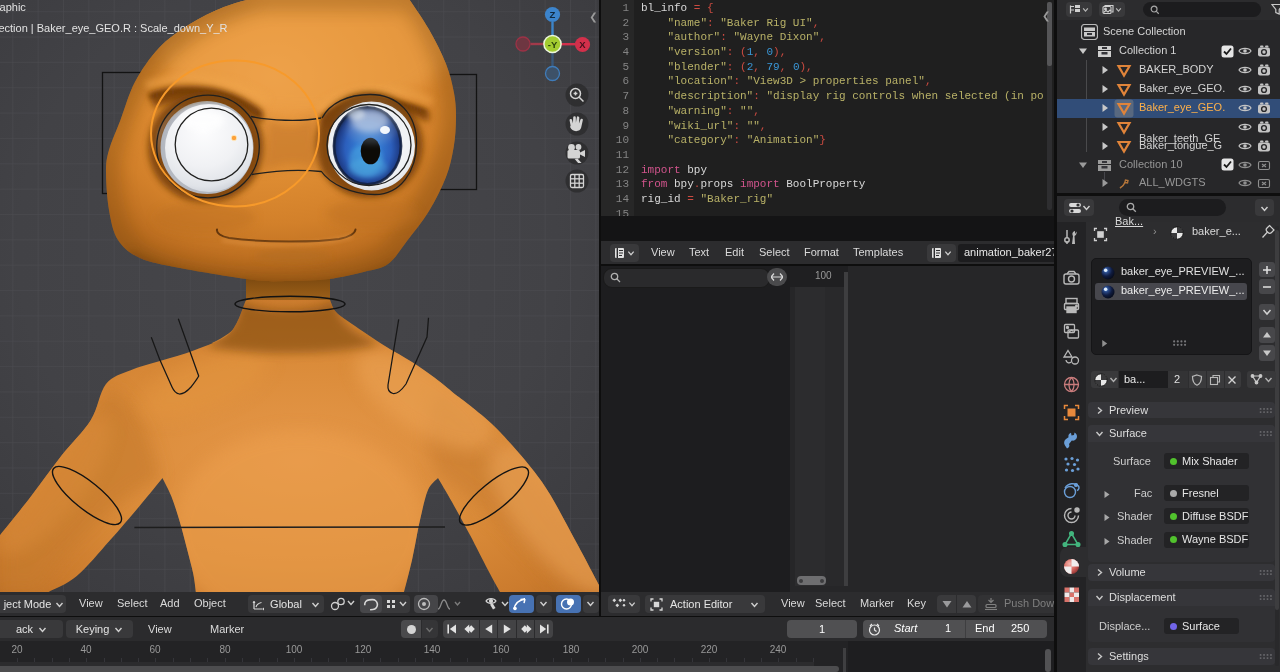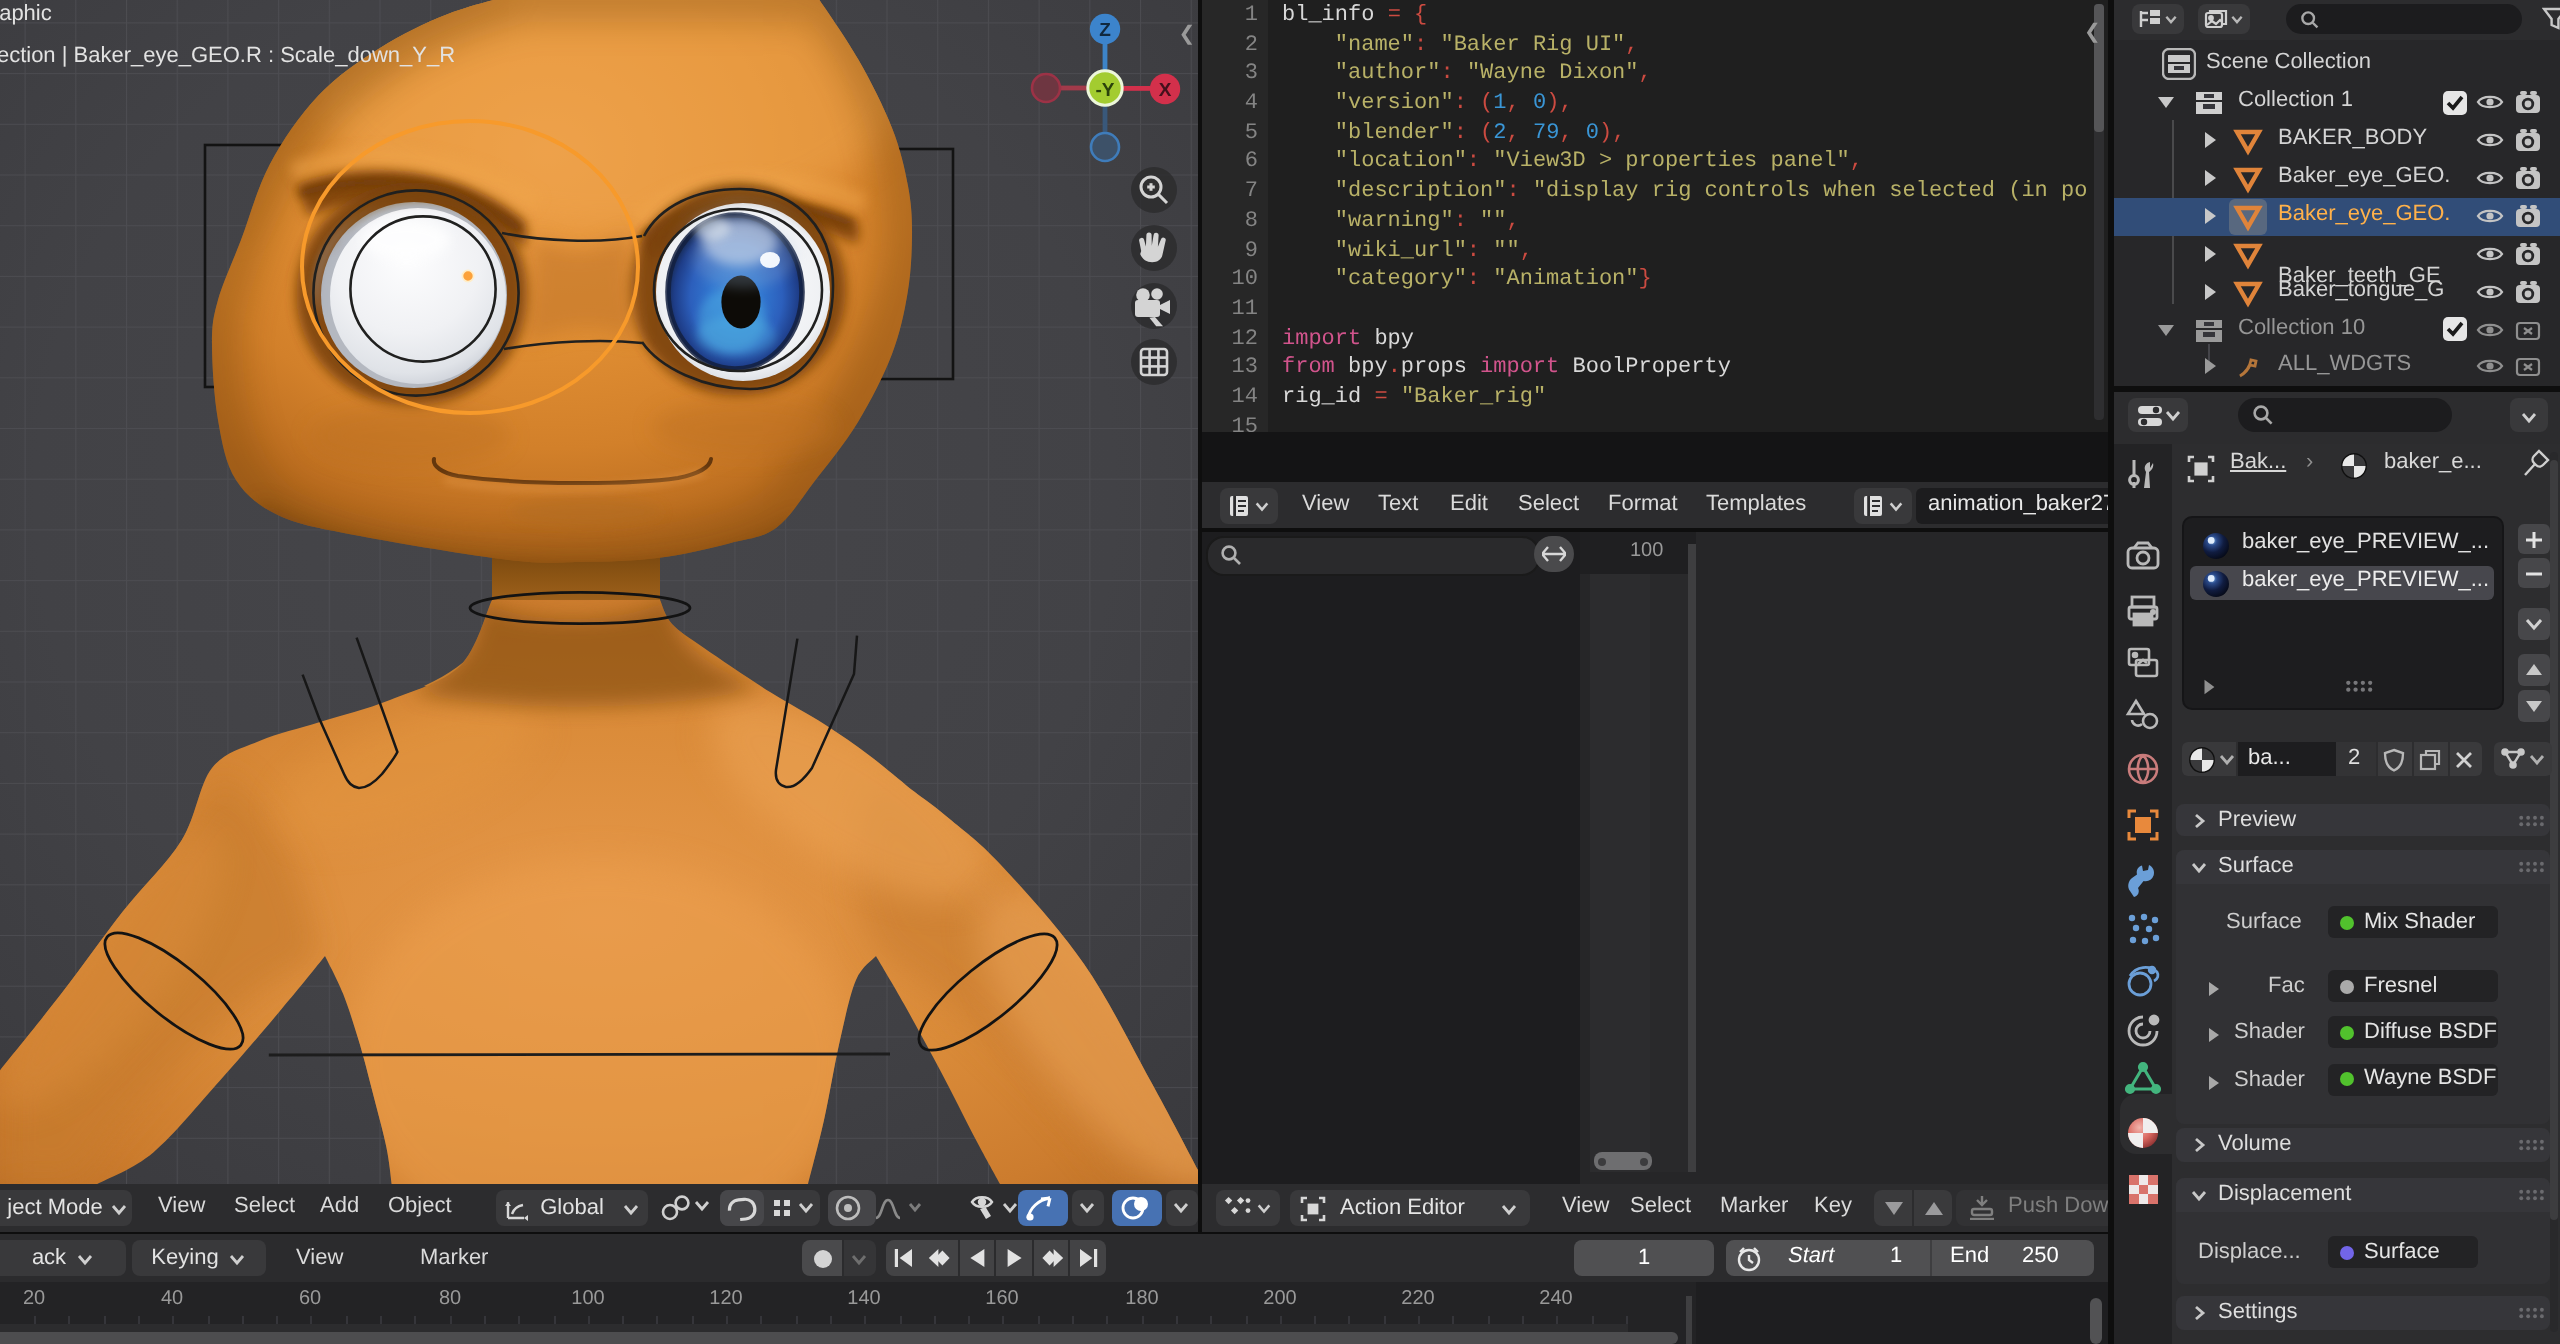--- a/index.html
+++ b/index.html
@@ -960,21 +960,21 @@
           <rect x="12" y="7.5" width="5" height="4.5"></rect>
           <rect x="7.5" y="12" width="4.5" height="5"></rect>
         </g>
       </svg>
       <svg class="abs" style="left:36px;top:31px;" width="15" height="15" viewBox="0 0 15 15">
         <g stroke="#d0d0d0" stroke-width="1.3" fill="none">
           <path d="M1.5,4 V1.5 H4 M11,1.5 H13.5 V4 M13.5,11 V13.5 H11 M4,13.5 H1.5 V11"></path>
           <rect x="4.2" y="4.2" width="6.6" height="6.6" fill="#d0d0d0" stroke="none"></rect>
         </g>
       </svg>
-      <span class="abs" style="left:58px;top:29px;color:#d8d8d8;text-decoration:underline;">Bak...</span>
+      <span class="abs" style="left:58px;top:19px;color:#d8d8d8;text-decoration:underline;">Bak...</span>
       <span class="abs" style="left:96px;top:29px;color:#909090;">›</span>
       <svg class="abs" style="left:113px;top:29.5px;" width="14" height="14" viewBox="0 0 16 16">
       <circle cx="8" cy="8" r="7" fill="#e8e8e8"></circle>
       <path d="M8,1 A7,7 0 0 1 15,8 L8,8 Z" fill="#3a3a3c"></path>
       <path d="M8,15 A7,7 0 0 1 1,8 L8,8 Z" fill="#3a3a3c"></path>
       <circle cx="8" cy="8" r="7" fill="none" stroke="#0f0f0f" stroke-width="0.8"></circle>
       </svg>
       <span class="abs" style="left:135px;top:29px;color:#d8d8d8;">baker_e...</span>
       <svg class="abs" style="left:204px;top:28px;" width="14" height="15" viewBox="0 0 14 15">
   <g stroke="#cfcfcf" stroke-width="1.2" fill="none">

